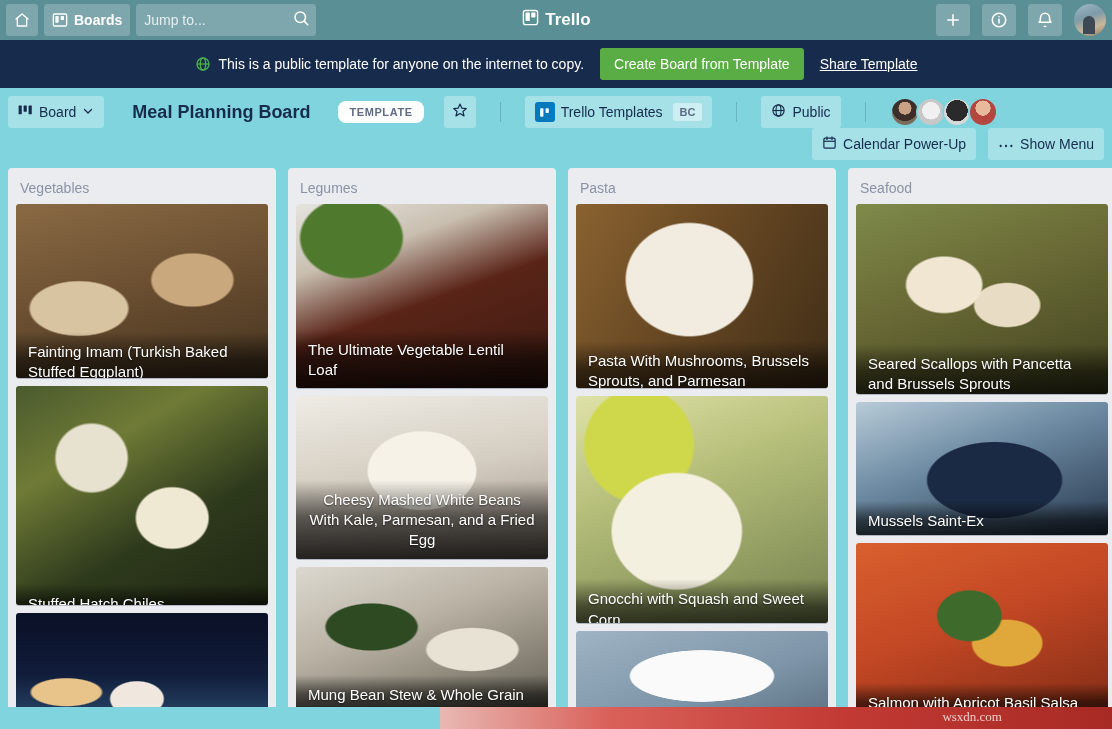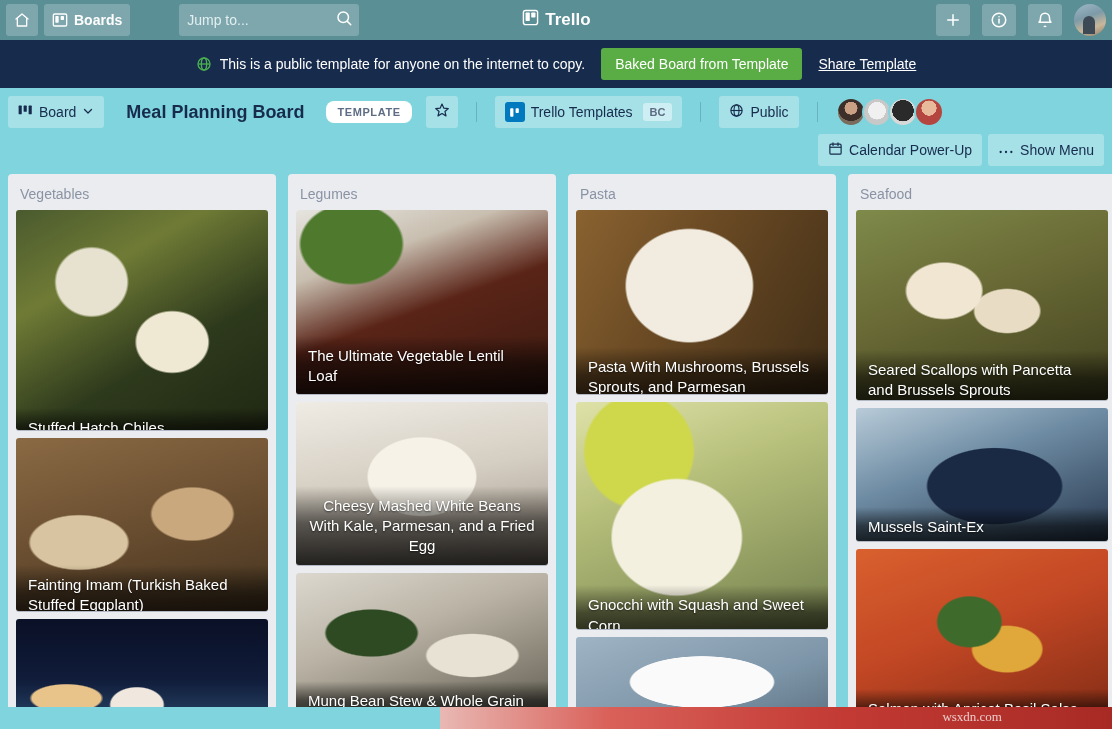--- a/index.html
+++ b/index.html
@@ -29,21 +29,20 @@
   }
   .nav-btn svg { display: block; }
   .boards-btn { gap: 6px; }
   .search-wrap {
     height: 32px; width: 180px;
     background: rgba(255,255,255,0.22);
     border-radius: 3px;
     display: flex; align-items: center;
     padding: 0 8px;
     position: relative;
-    margin-left: 43px;
   }
   .search-input {
     background: transparent; border: none; outline: none;
     color: #fff; font-size: 14px; width: 140px;
     font-family: "Liberation Sans", sans-serif;
   }
   .search-input::placeholder { color: #e8f3f4; opacity: .95; }
   .search-icon-btn {
     position: absolute; right: 6px; top: 5px;
     color: #fff;
@@ -94,21 +93,21 @@
     font-size: 14px; cursor: pointer;
   }
 
   
   .board-header {
     padding: 8px 8px 0 8px;
     background: transparent;
   }
   .bh-row {
     display: flex; align-items: center;
-    gap: 14px; height: 32px;
+    gap: 20px; height: 32px;
   }
   .bh-btn {
     height: 32px;
     background: rgba(255,255,255,0.3);
     border-radius: 3px;
     display: flex; align-items: center; gap: 6px;
     padding: 0 10px;
     color: #172b4d; font-size: 14px;
     cursor: pointer;
   }
@@ -151,21 +150,21 @@
     margin-left: -4px;
     position: relative; overflow: hidden;
   }
   .m1 { background: radial-gradient(circle at 50% 35%, #caa184 0 30%, #3c2f2a 31% 60%, #7a6b5d 61% 100%); }
   .m2 { background: radial-gradient(circle at 50% 45%, #f0f0f0 0 45%, #c8c8c8 46% 100%); }
   .m3 { background: radial-gradient(circle at 50% 45%, #2a2a2a 0 55%, #d8d8d8 56% 100%); }
   .m4 { background: radial-gradient(circle at 50% 35%, #e8b99a 0 35%, #b5453f 36% 100%); }
 
   .bh-row2 {
     display: flex; align-items: center; justify-content: flex-end;
-    gap: 6px; margin-top: 6px; height: 32px;
+    gap: 12px; height: 32px;
     padding-right: 0;
   }
 
   
   .board-canvas {
     display: flex; align-items: flex-start;
     gap: 12px;
     padding: 8px 0 0 8px;
     height: 566px;
     overflow: hidden;
@@ -356,21 +355,21 @@
   <div class="banner-text">
     <span class="globe-icon">
       <svg width="16" height="16" viewBox="0 0 24 24" fill="none" stroke="#4caf50" stroke-width="2">
         <circle cx="12" cy="12" r="9"></circle>
           <ellipse cx="12" cy="12" rx="4" ry="9"></ellipse>
           <line x1="3" y1="12" x2="21" y2="12"></line>
       </svg>
     </span>
     <span>This is a public template for anyone on the internet to copy.</span>
   </div>
-  <button class="create-board-btn">Baked Board from Template</button>
+  <button class="create-board-btn">Create Board from Template</button>
   <span class="share-template-link">Share Template</span>
 </div>
 
 <div class="board-header">
   <div class="bh-row">
     <div class="bh-btn">
       <span>
         <svg width="15" height="13" viewBox="0 0 24 20" fill="#172b4d">
           <rect x="1" y="2" width="5" height="14" rx="1"></rect>
           <rect x="9" y="2" width="5" height="10" rx="1"></rect>
@@ -456,27 +455,27 @@
       <span>Show Menu</span>
     </div>
   </div>
 </div>
 
 <div class="board-canvas" id="board-canvas">
     <div class="list">
       <div class="list-header">Vegetables</div>
       <div class="list-cards">
         <div class="card">
+          <div class="card-cover cov-eggplant" style="height: 190px;">
+            <div class="card-title">Fainting Imam (Turkish Baked Stuffed Eggplant)</div>
+          </div>
+        </div>
+        <div class="card">
           <div class="card-cover cov-chiles" style="height: 240px;">
             <div class="card-title">Stuffed Hatch Chiles</div>
-          </div>
-        </div>
-        <div class="card">
-          <div class="card-cover cov-eggplant" style="height: 190px;">
-            <div class="card-title">Fainting Imam (Turkish Baked Stuffed Eggplant)</div>
           </div>
         </div>
         <div class="card">
           <div class="card-cover cov-figs" style="height: 110px;"></div>
         </div>
       </div>
     </div>
     <div class="list">
       <div class="list-header">Legumes</div>
       <div class="list-cards">

